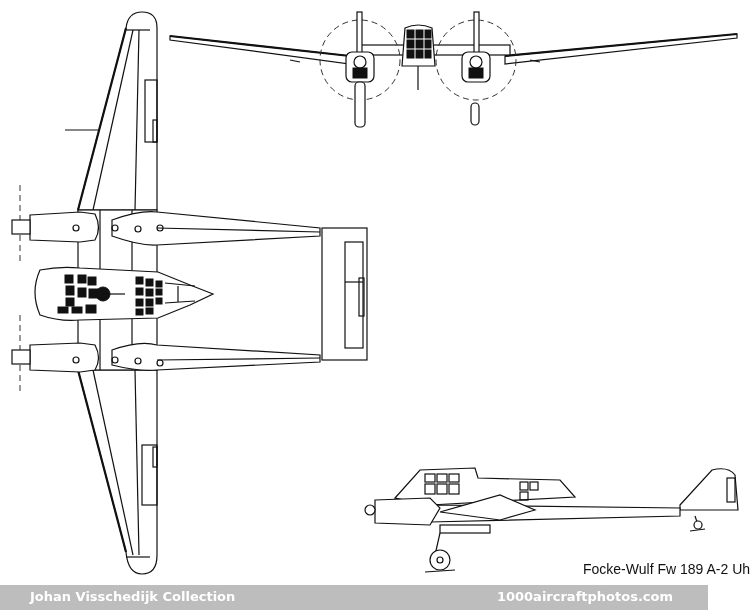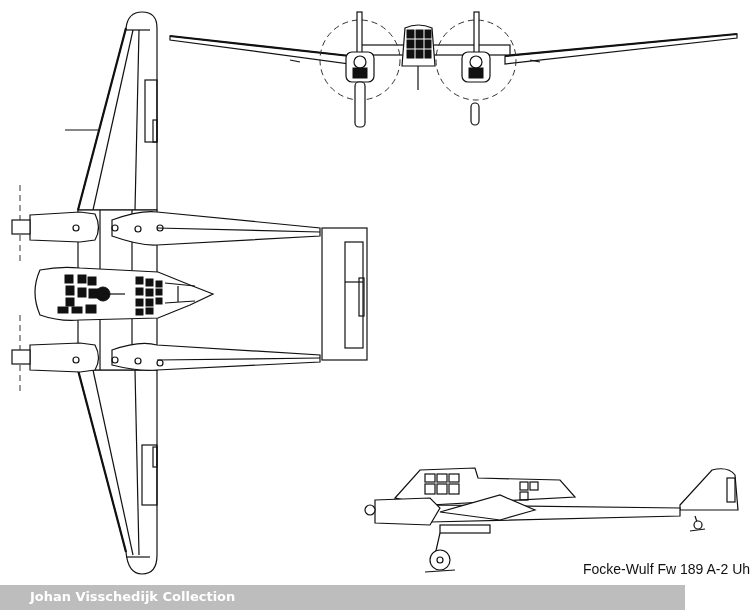--- a/index.html
+++ b/index.html
@@ -1,19 +1,19 @@
 <!DOCTYPE html>
 <html><head>
 <meta charset="utf-8">
 <style>
   html, body { margin: 0; padding: 0; background: #ffffff; }
   body { width: 750px; height: 610px; position: relative; overflow: hidden; font-family: "Liberation Sans", sans-serif; }
   #drawing { position: absolute; left: 0; top: 0; width: 750px; height: 585px; }
   #caption { position: absolute; left: 583px; top: 561px; font-size: 14px; color: #111; font-family: "Liberation Sans", sans-serif; white-space: nowrap; }
-  #footer { position: absolute; left: 0; top: 585px; width: 656px; height: 25px; background: #bdbdbd; padding-left: 29px; }
+  #footer { position: absolute; left: 0; top: 585px; width: 708px; height: 25px; background: #bdbdbd; }
   #footer .left { position: absolute; left: 30px; top: 4px; color: #ffffff; font-weight: bold; font-size: 13px; font-family: "DejaVu Sans", sans-serif; }
   #footer .right { position: absolute; right: 35px; top: 4px; color: #ffffff; font-weight: bold; font-size: 13px; font-family: "DejaVu Sans", sans-serif; }
   svg .k { stroke: #111; fill: none; stroke-width: 1.2; }
   svg .kt { stroke: #111; fill: none; stroke-width: 2.2; }
   svg .kf { fill: #111; stroke: #111; stroke-width: 1; }
   svg .w { fill: #fff; stroke: #111; stroke-width: 1.2; }
   svg .d { stroke: #333; fill: none; stroke-width: 1; stroke-dasharray: 6 4; }
 </style>
 </head>
 <body>
@@ -179,13 +179,14 @@
     <circle class="w" cx="698" cy="525" r="4"></circle>
     <line class="k" x1="690" y1="531" x2="705" y2="529"></line>
   </g>
 </svg>
 </div>
 
 <div id="caption">Focke-Wulf Fw 189 A-2 Uhu</div>
 
 <div id="footer">
   <span class="left">Johan Visschedijk Collection</span>
+  <span class="right">1000aircraftphotos.com</span>
 </div>
 
 </body></html>

